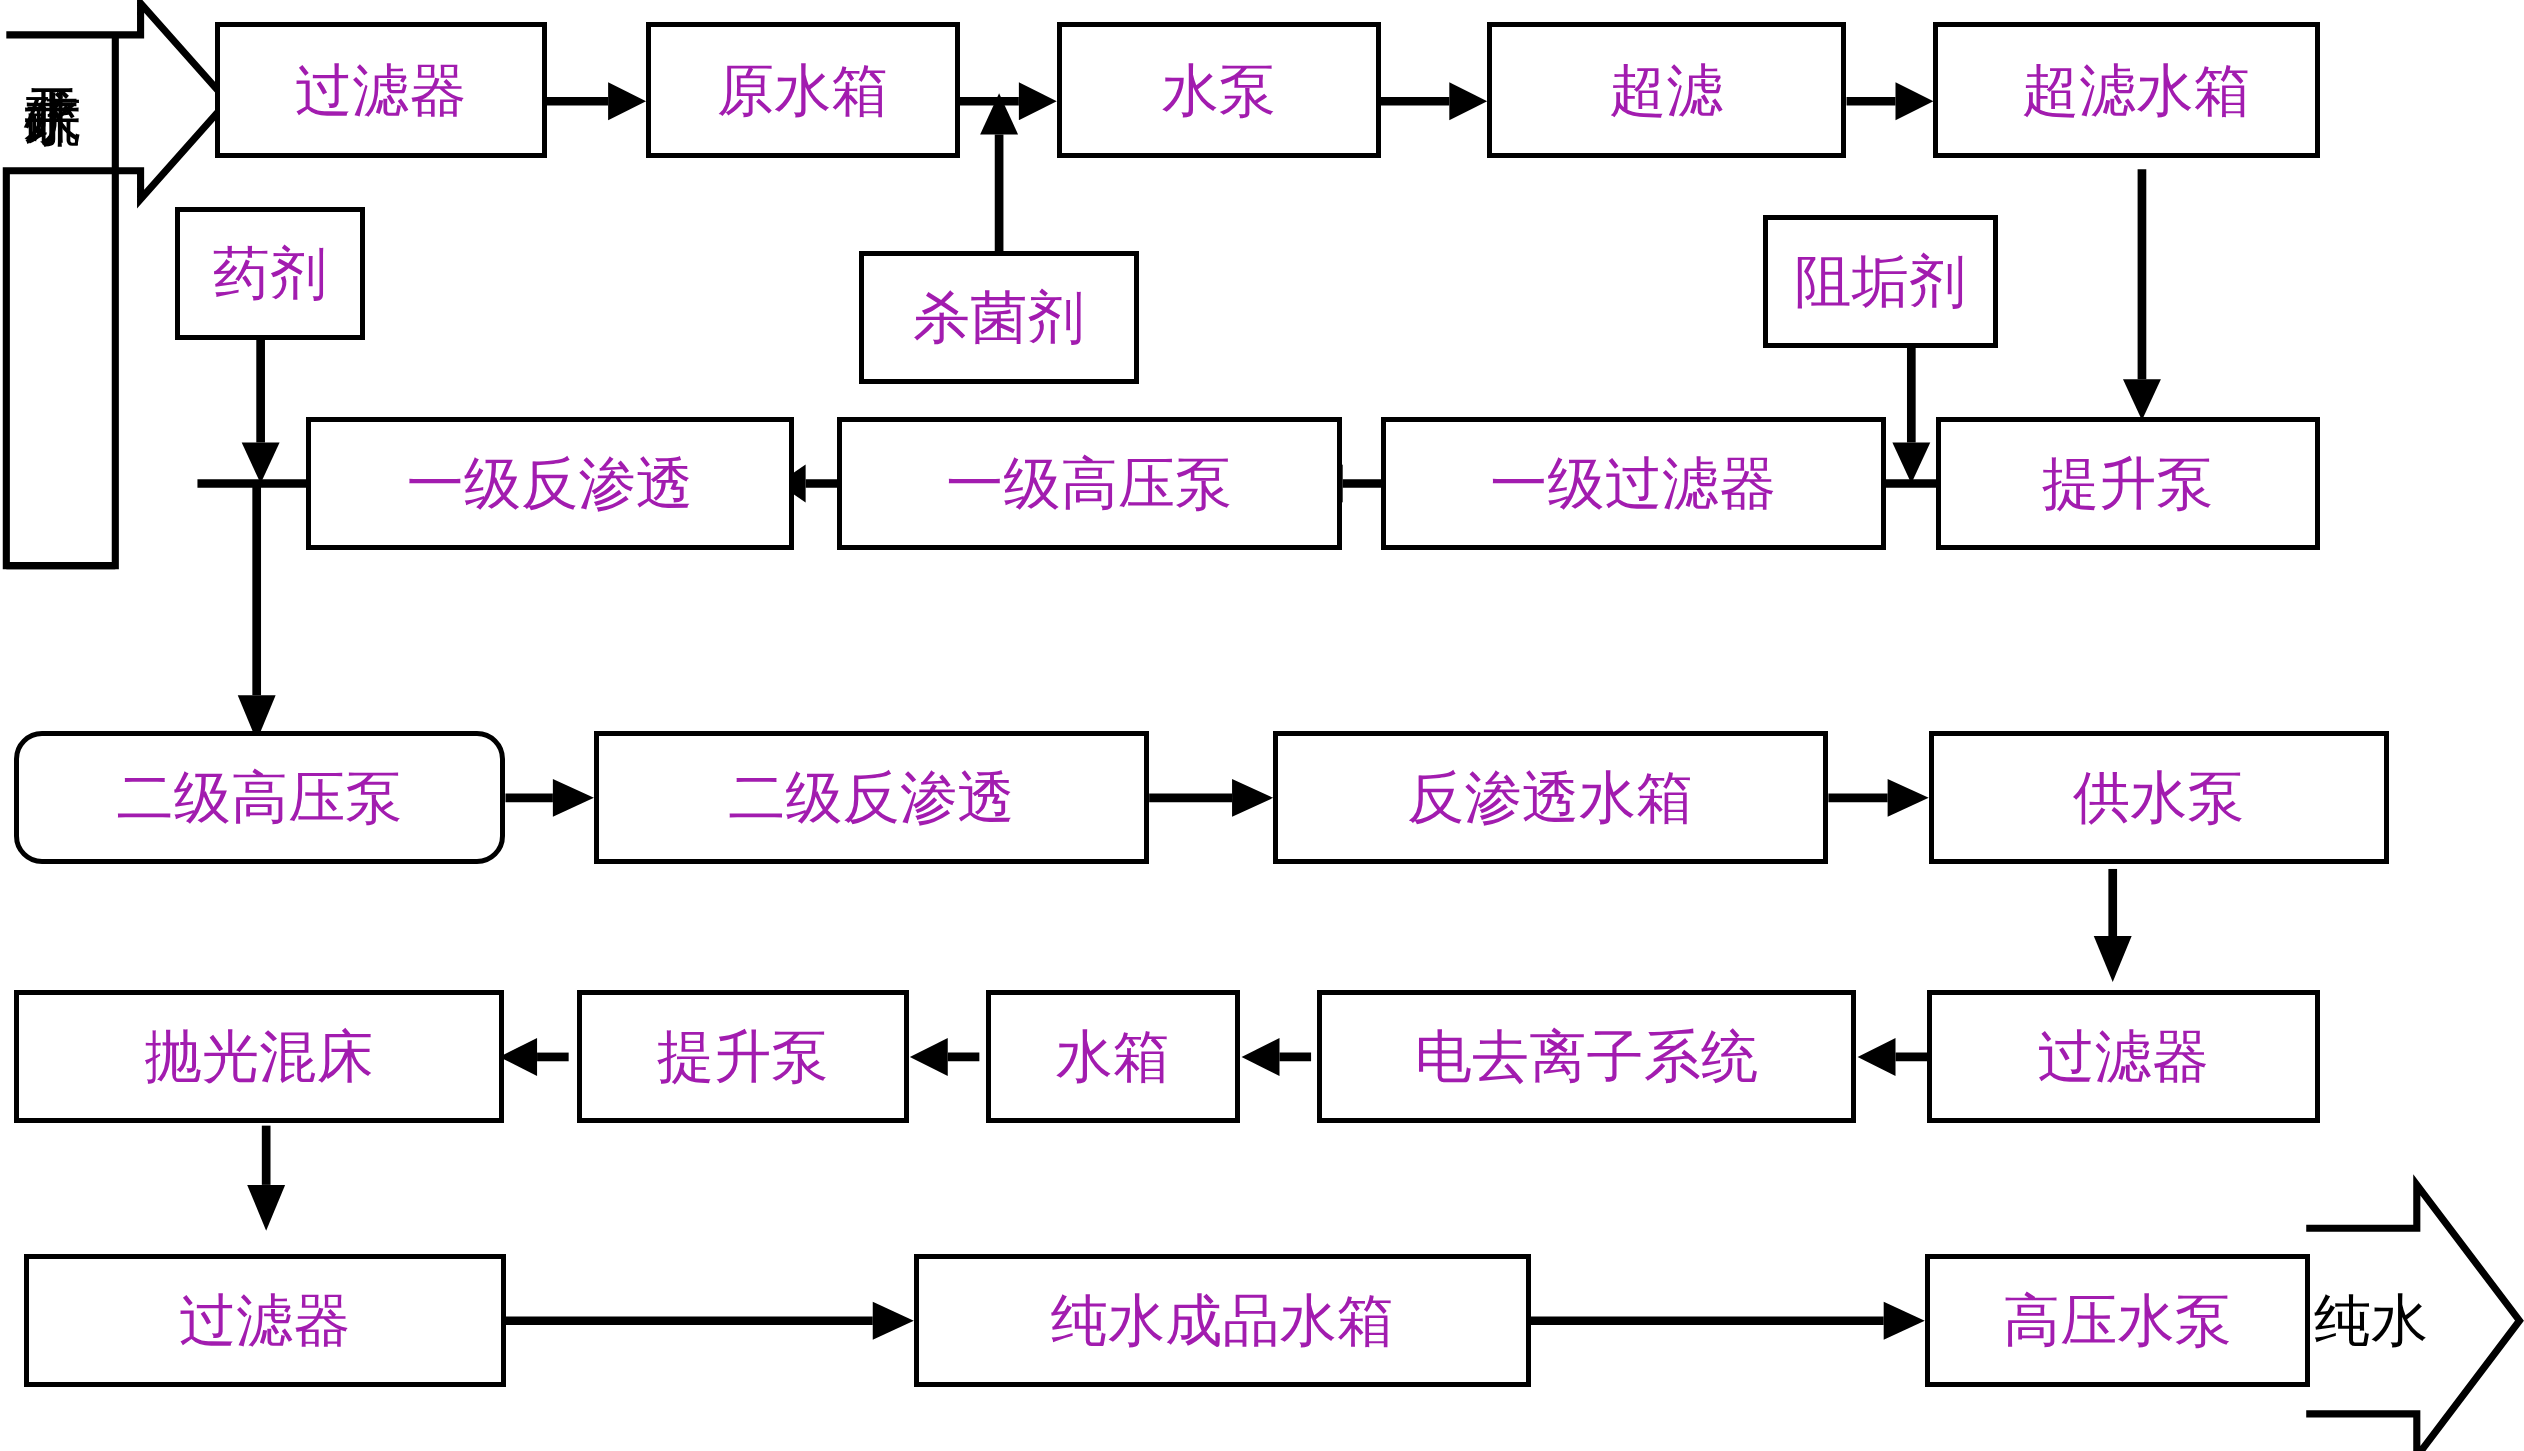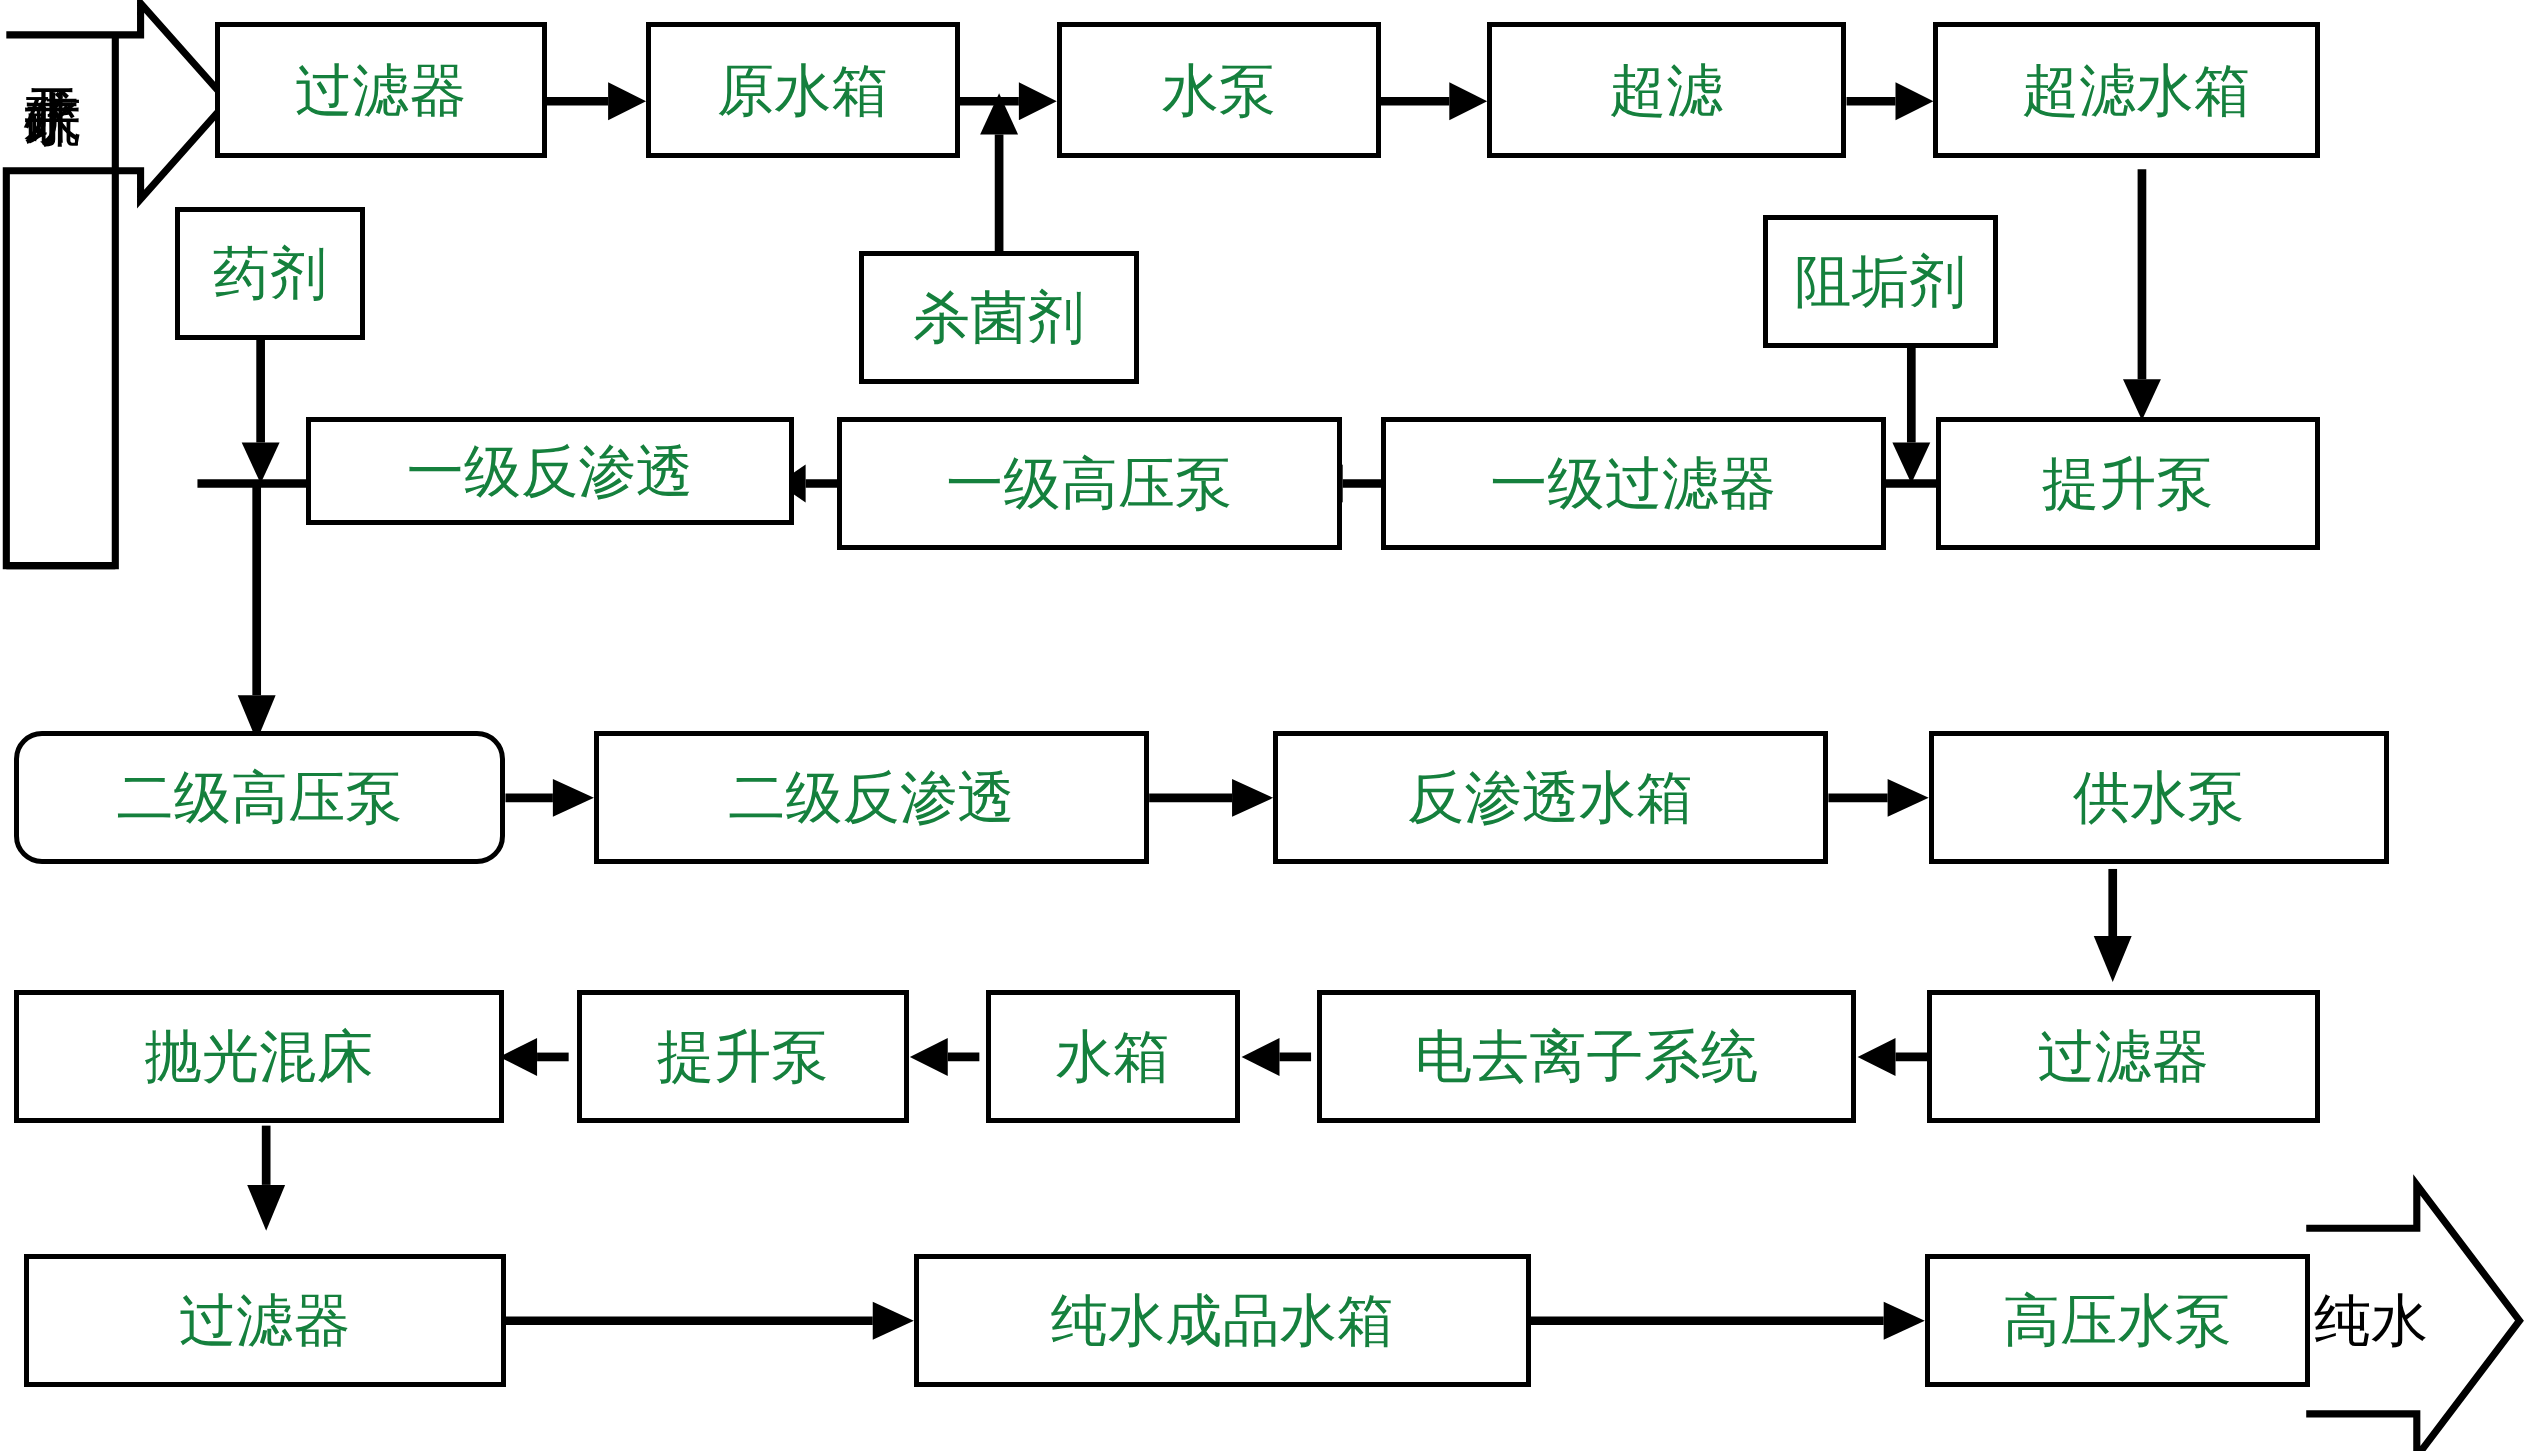--- a/index.html
+++ b/index.html
@@ -21,21 +21,21 @@
     height: 1452px;
   }
   .box {
     position: absolute;
     box-sizing: border-box;
     border: 5.5px solid #000000;
     background: #ffffff;
     display: flex;
     align-items: center;
     justify-content: center;
-    color: #15803d;
+    color: #a21caf;
     line-height: 1;
     white-space: nowrap;
     letter-spacing: 0.02em;
   }
   .box-label {
     display: block;
     font-size: 57px;
     line-height: 1;
   }
   .vlabel {
@@ -214,21 +214,21 @@
   </div>
 
   <div class="box" style="left:175px; top:207px; width:190px; height:133px;">
     <span class="box-label">药剂</span>
   </div>
 
   <div class="box" style="left:1763px; top:215px; width:235px; height:133px;text-align:center;">
     <span class="box-label">阻垢剂</span>
   </div>
 
-  <div class="box" style="left:306px; top:417px; width:488px; height:108px;">
+  <div class="box" style="left:306px; top:417px; width:488px; height:133px;">
     <span class="box-label">一级反渗透</span>
   </div>
 
   <div class="box" style="left:837px; top:417px; width:505px; height:133px;">
     <span class="box-label">一级高压泵</span>
   </div>
 
   <div class="box" style="left:1381px; top:417px; width:505px; height:133px;">
     <span class="box-label">一级过滤器</span>
   </div>

